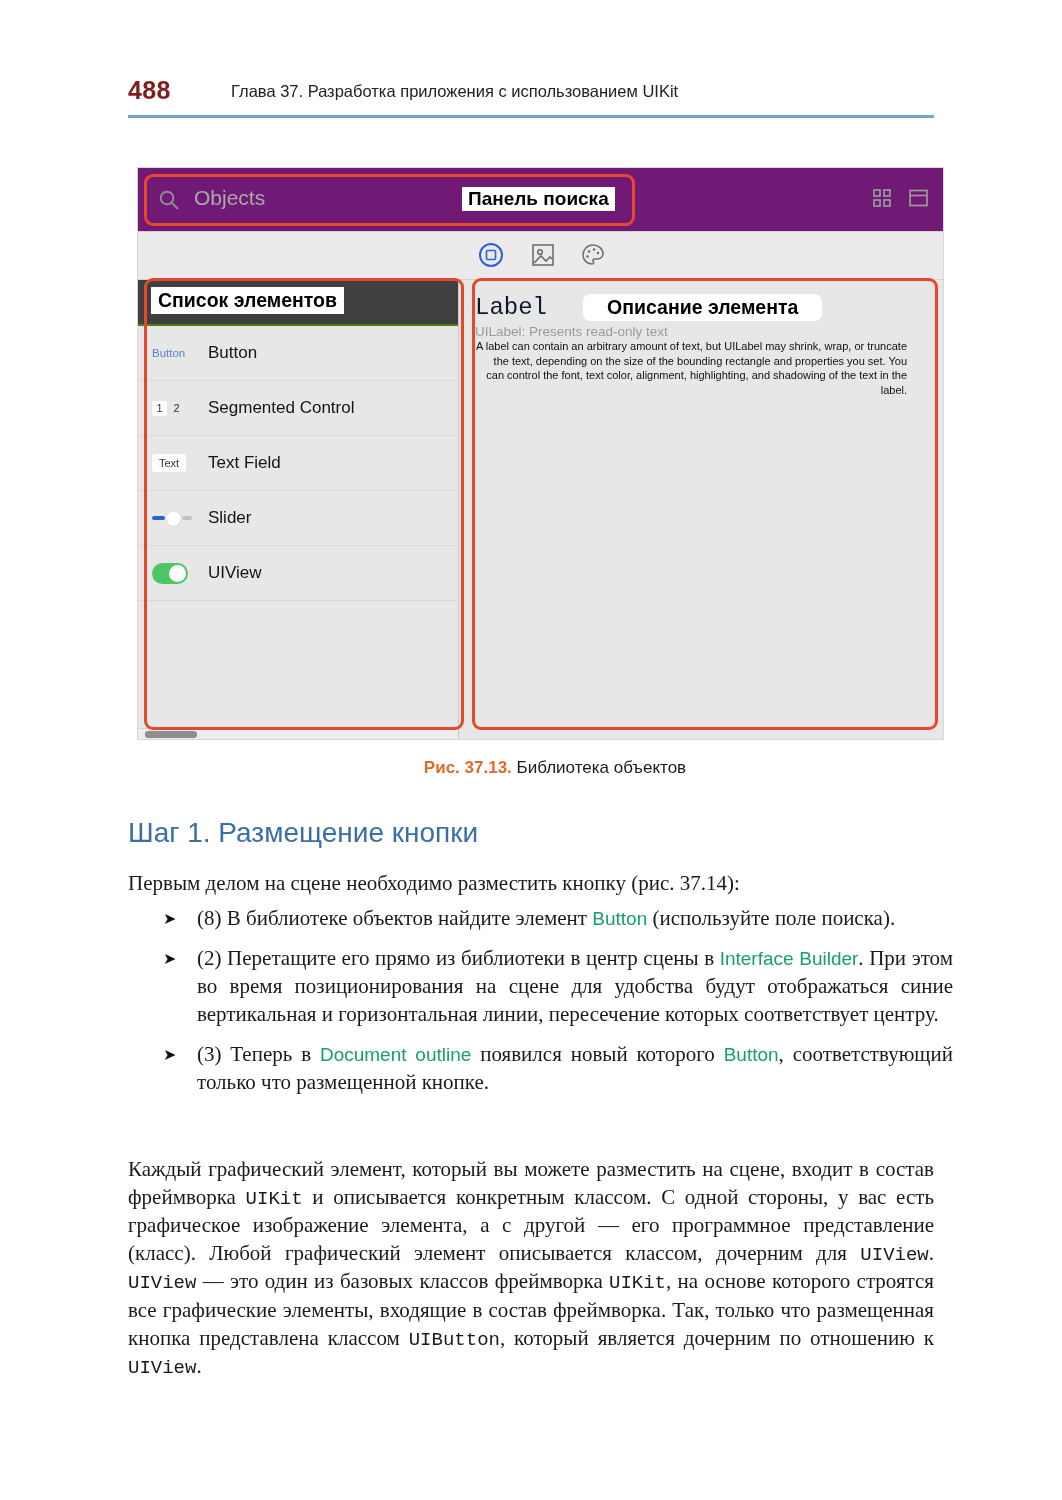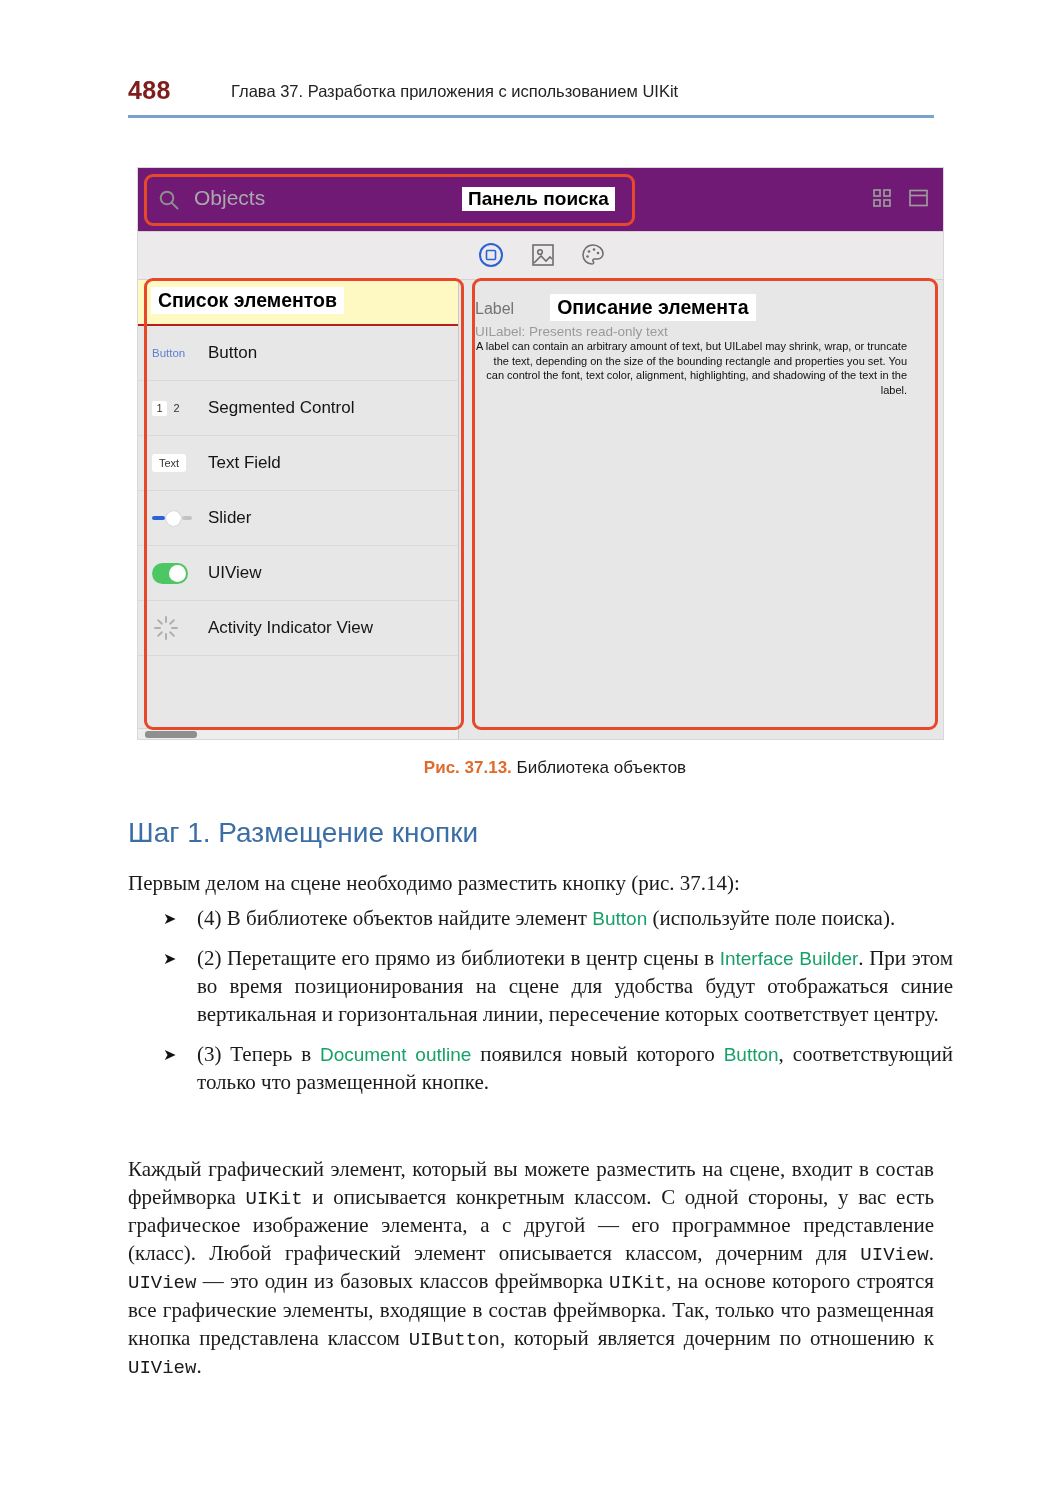--- a/index.html
+++ b/index.html
@@ -94,22 +94,22 @@
   .lib-list{
     width:321px; background:#e7e7e7;
     border-right:1px solid #c9c9c9;
     position:relative;
   }
   .lib-detail{
     flex:1; background:#e7e7e7; position:relative;
   }
 
   .list-selected{
-    height:46px; background:#fef9c3;
-    border-bottom:2px solid #b91c1c;
+    height:46px; background:#404040;
+    border-bottom:2px solid #4d7c0f;
     position:relative;
   }
   .anno-list{
     position:absolute; left:13px; top:7px;
     background:#fff; padding:2px 7px;
     font-family:"Liberation Sans", sans-serif;
     font-weight:bold; font-size:19.5px; color:#000;
     white-space:nowrap;
   }
 
@@ -167,29 +167,30 @@
   }
   .scrollbar-thumb{
     position:absolute; left:7px; top:2px; width:52px; height:7px;
     background:#8f8f8f; border-radius:3px;
   }
 
   
   .detail-inner{ padding:14px 18px 0 16px; position:relative; }
   .detail-titlerow{ display:flex; align-items:baseline; }
   .detail-title{
-    font-family:Liberation Sans, sans-serif;
-    font-size:16px; color:#737373;
+    font-family:Liberation Mono, monospace;
+    font-size:24px; color:#0f172a;
   }
   .anno-detail{
     margin-left:36px;
-    background:#fff; padding:2px 7px;
+    background:#fff; padding:2px 24px;
     font-family:"Liberation Sans", sans-serif;
     font-weight:bold; font-size:19.5px; color:#000;
     white-space:nowrap;
+    border-radius:7px;
   }
   .detail-sub{
     margin-top:3px;
     font-family:"Liberation Sans", sans-serif;
     font-size:13.5px; color:#9a9a9a;
   }
   .detail-body{
     font-family:"Liberation Sans", sans-serif;
     font-size:11px; line-height:1.33; color:#111;
     max-width:432px;
@@ -354,37 +355,20 @@
         <div class="row-label">Slider</div>
       </div>
 
       <div class="list-row">
         <div class="row-icon">
           <span class="ic-switch"></span>
         </div>
         <div class="row-label">UIView</div>
       </div>
 
-      <div class="list-row">
-        <div class="row-icon">
-          <svg width="28" height="28" viewBox="0 0 28 28">
-            <g stroke="#b0b0b0" stroke-width="2" stroke-linecap="round">
-              <line x1="14" y1="3" x2="14" y2="8"></line>
-              <line x1="21.8" y1="6.2" x2="18.2" y2="9.8"></line>
-              <line x1="25" y1="14" x2="20" y2="14"></line>
-              <line x1="21.8" y1="21.8" x2="18.2" y2="18.2"></line>
-              <line x1="14" y1="25" x2="14" y2="20"></line>
-              <line x1="6.2" y1="21.8" x2="9.8" y2="18.2"></line>
-              <line x1="3" y1="14" x2="8" y2="14"></line>
-              <line x1="6.2" y1="6.2" x2="9.8" y2="9.8"></line>
-            </g>
-          </svg>
-        </div>
-        <div class="row-label">Activity Indicator View</div>
-      </div>
 
 
       <div class="scrollbar-track">
         <div class="scrollbar-thumb"></div>
       </div>
     </div>
 
     <div class="lib-detail">
       <div class="detail-inner">
         <div class="detail-titlerow">
@@ -406,21 +390,21 @@
   <b>Рис. 37.13.</b>
   <span>Библиотека объектов</span>
 </div>
 
 <div class="step-heading">Шаг 1. Размещение кнопки</div>
 <div class="intro-para">Первым делом на сцене необходимо разместить кнопку (рис. 37.14):</div>
 
 <div class="olist" id="steps-list">
     <div class="oitem">
       <div class="arrow">➤</div>
-      <div class="otext"><span>(4) В библиотеке объектов найдите элемент </span><span class="kw">Button</span><span> (используйте поле поиска).</span></div>
+      <div class="otext"><span>(8) В библиотеке объектов найдите элемент </span><span class="kw">Button</span><span> (используйте поле поиска).</span></div>
     </div>
     <div class="oitem">
       <div class="arrow">➤</div>
       <div class="otext"><span>(2) Перетащите его прямо из библиотеки в центр сцены в </span><span class="kw">Interface Builder</span><span>. При этом во время позиционирования на сцене для удобства будут отображаться синие вертикальная и горизонтальная линии, пересечение которых соответствует центру.</span></div>
     </div>
     <div class="oitem">
       <div class="arrow">➤</div>
       <div class="otext"><span>(3) Теперь в </span><span class="kw">Document outline</span><span> появился новый которого </span><span class="kw">Button</span><span>, соответствующий только что размещенной кнопке.</span></div>
     </div>
   </div>

